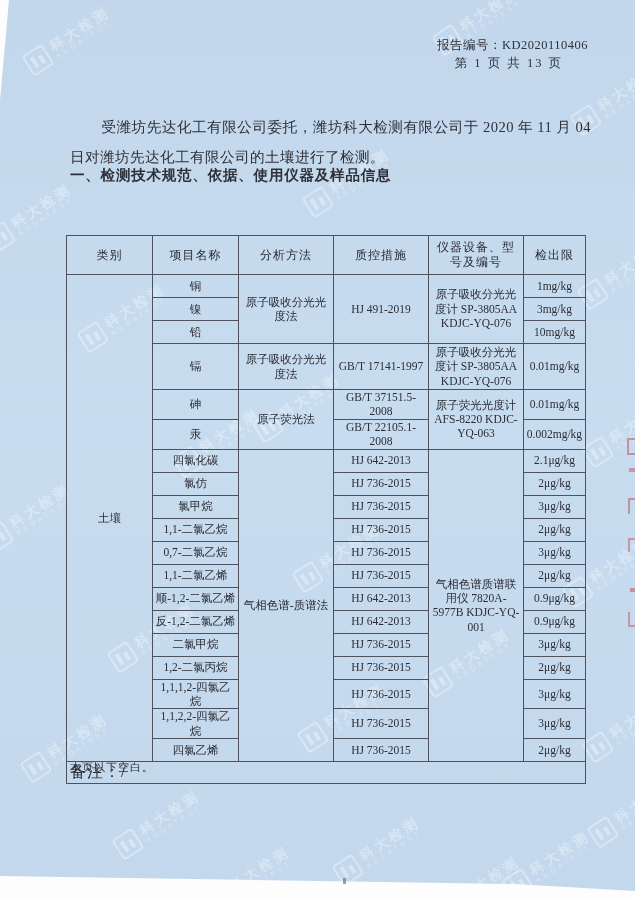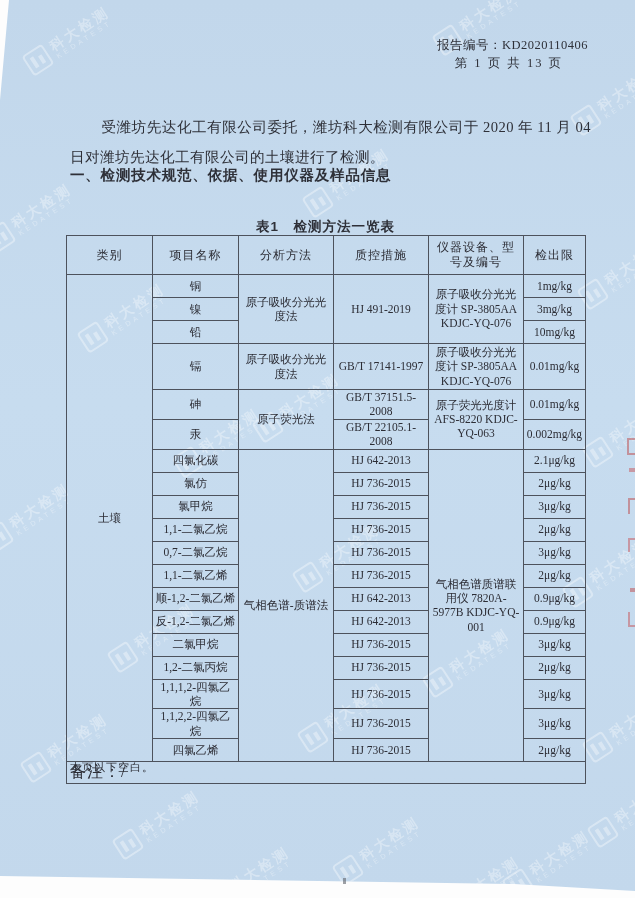--- a/index.html
+++ b/index.html
@@ -261,21 +261,20 @@
       </span>
     </div>
     </div>
 
   <div class="hdr" id="report-no">报告编号：KD2020110406</div>
   <div class="hdr" id="page-info">第 1 页 共 13 页</div>
 
   <div id="intro-para">受潍坊先达化工有限公司委托，潍坊科大检测有限公司于 2020 年 11 月 04 日对潍坊先达化工有限公司的土壤进行了检测。</div>
   <div id="section-heading">一、检测技术规范、依据、使用仪器及样品信息</div>
 
-  <div id="table-title">表1　检测方法一览表</div>
 
   <table class="methods">
     <colgroup>
       <col style="width:86px">
         <col style="width:86px">
         <col style="width:95px">
       <col style="width:95px">
         <col style="width:95px">
         <col style="width:62px">
     </colgroup>

